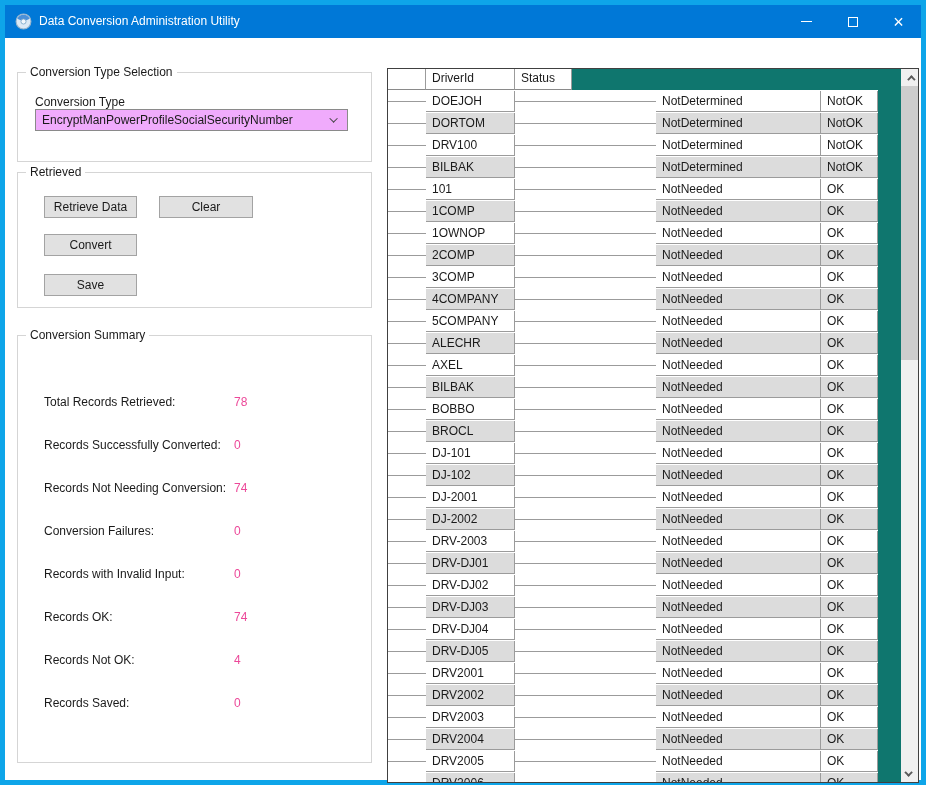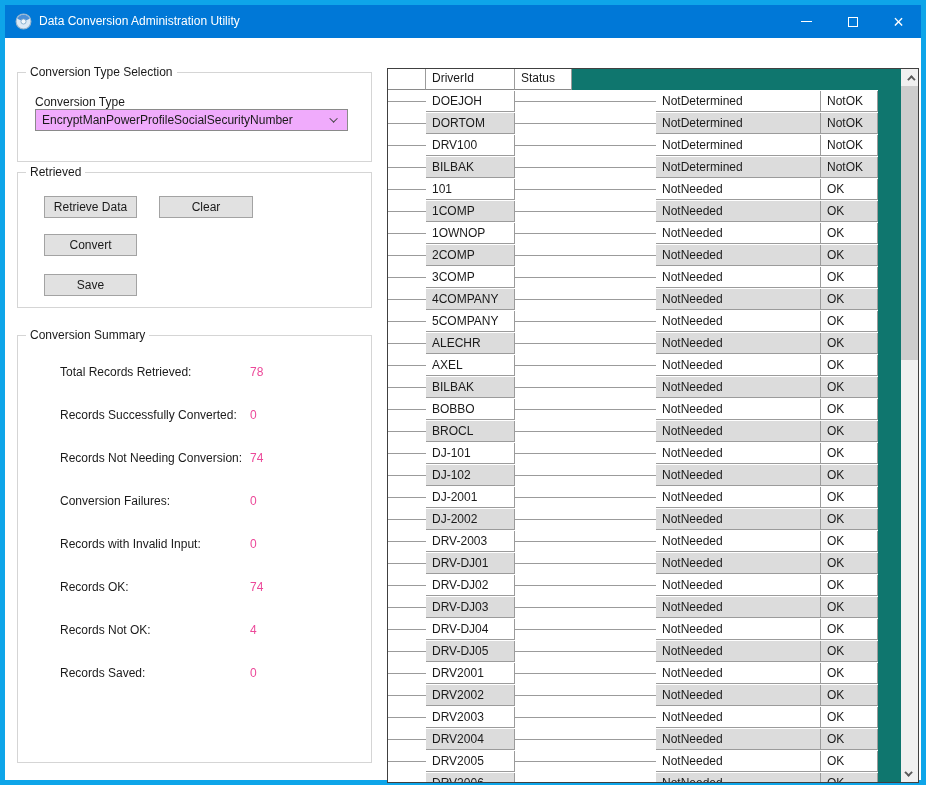--- a/index.html
+++ b/index.html
@@ -33,21 +33,21 @@
   .combo-text { flex:1; font-size:12px; color:#1a1a1a; padding-left:6px; white-space:nowrap; overflow:hidden; }
   .combo-arrow { margin-right:9px; }
 
   .btn { position:absolute; height:22px; background:#e1e1e1; border:1px solid #a3a3a3;
     font-size:12px; color:#1a1a1a; display:flex; align-items:center; justify-content:center; }
   .b-retrieve { left:26px;  top:23px;  width:93px; }
   .b-clear    { left:141px; top:23px;  width:94px; }
   .b-convert  { left:26px;  top:61px;  width:93px; }
   .b-save     { left:26px;  top:101px; width:93px; }
 
-  .sumrow { position:absolute; left:16px; width:100%; height:16px; }
+  .sumrow { position:absolute; left:0; width:100%; height:16px;margin-top:30px; }
   .sumlabel { position:absolute; left:26px;  font-size:12px; color:#1a1a1a; white-space:nowrap; }
   .sumvalue { position:absolute; left:216px; font-size:12px; color:#ec4899; white-space:nowrap; }
   .connrow { position:absolute; left:0; width:100%; height:16px; }
   .connlabel { position:absolute; left:26px; font-size:12px; color:#1a1a1a; }
   .connvalue { position:absolute; left:98px; font-size:12px; color:#1a1a1a; white-space:nowrap; }
 
   
   .grid { position:absolute; left:382px; top:63px; width:532px; height:715px;
     border:1px solid #404040; background:#0f766e; }
   .grid-header { position:absolute; left:0; top:0; height:21px; display:flex; }

